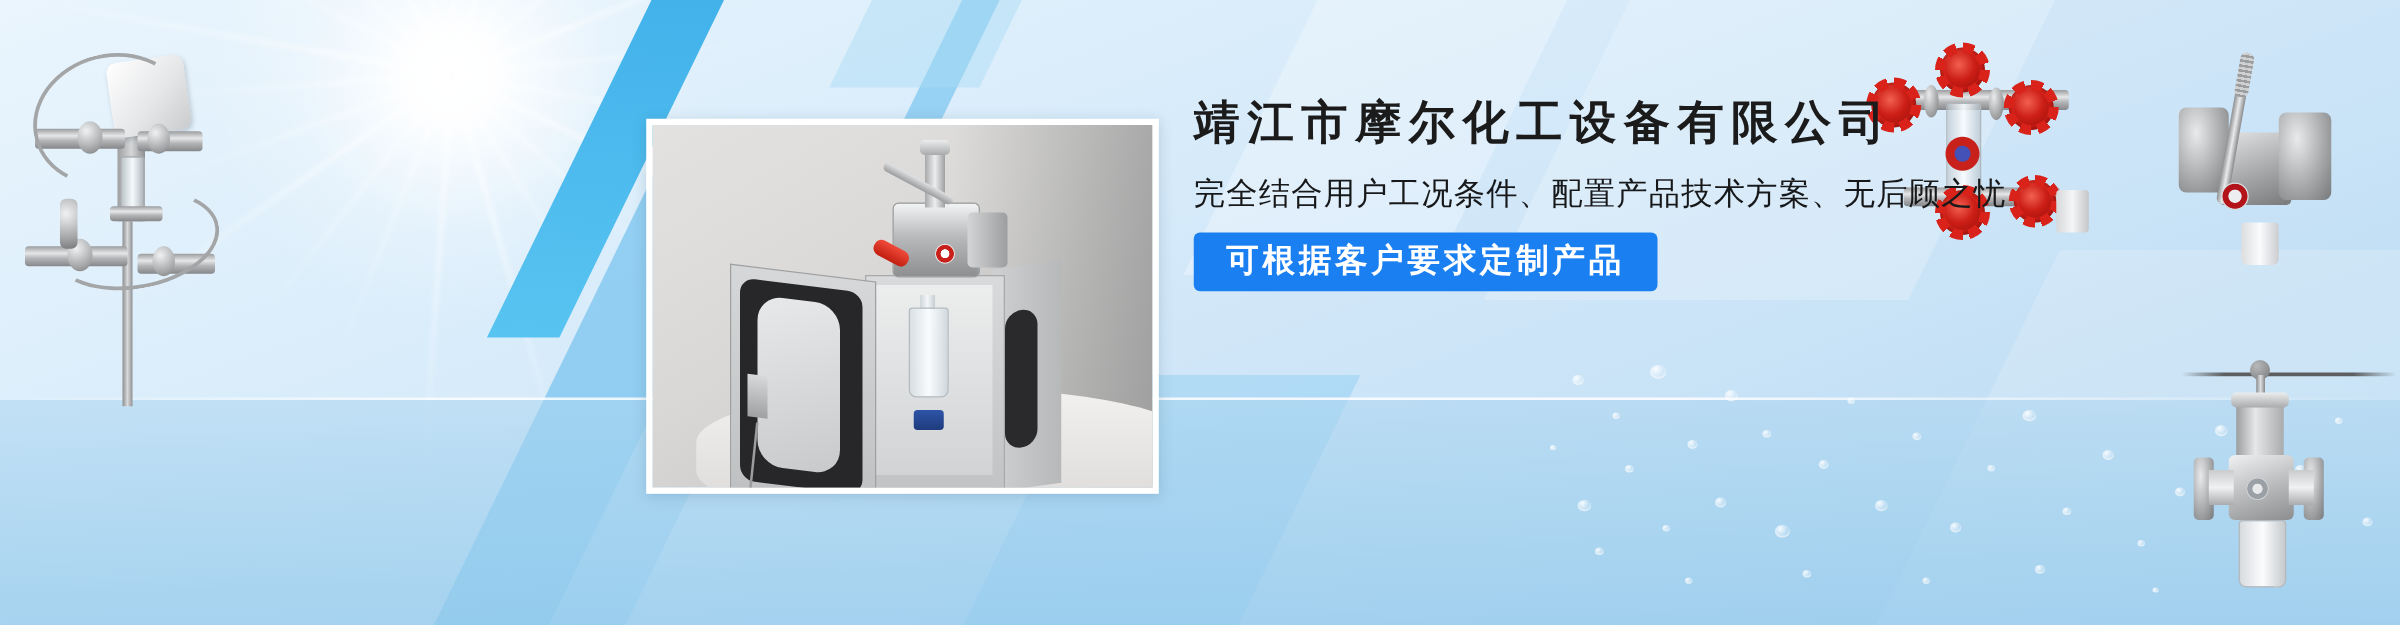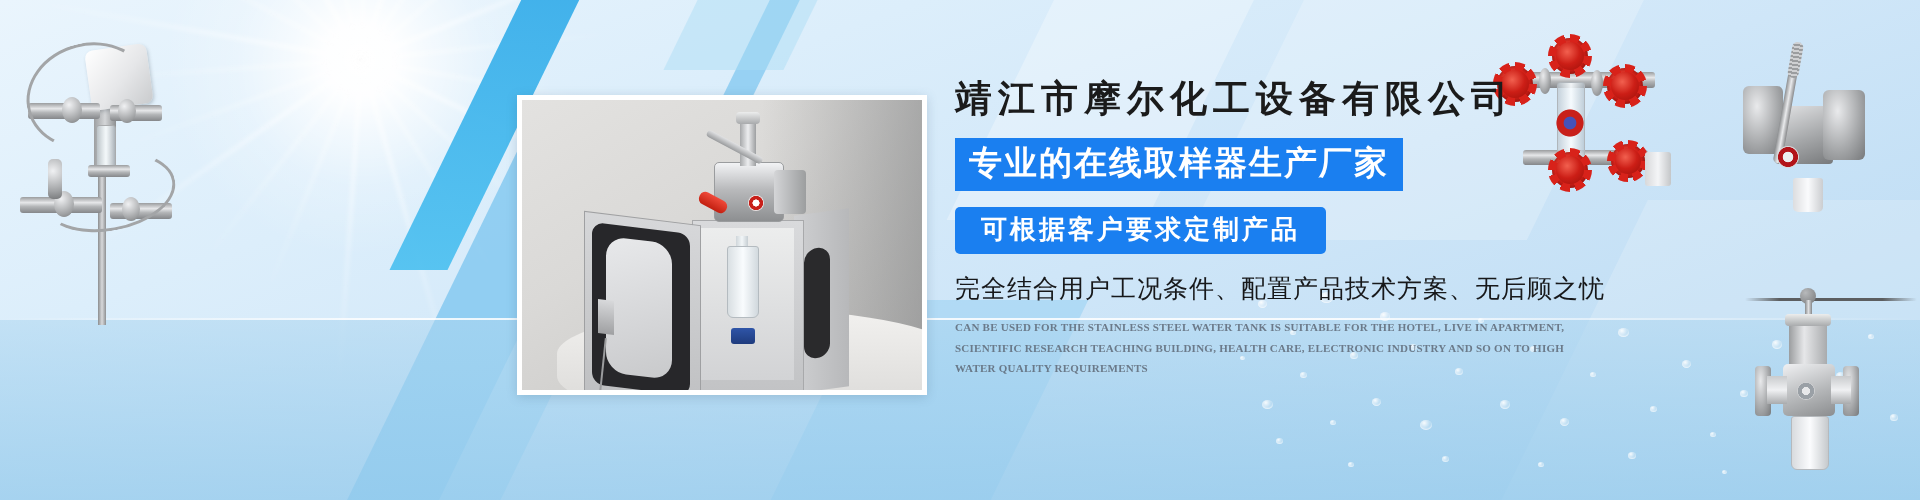--- a/index.html
+++ b/index.html
@@ -388,22 +388,20 @@
                 background:radial-gradient(circle,#e7e8ea 30%,#9aa0a6 34%,#9aa0a6 62%,#cfd0d2 66%);"></div>
     <div style="position:absolute;left:46px;top:138px;width:36px;height:52px;border-radius:3px 3px 6px 6px;
                 background:linear-gradient(90deg,#d8dbde,#fbfcfe,#c6cacd);border:1px solid #b5b9bd;"></div>
   </div>
 
 
   <div class="textblock">
 
     <h1 id="company-title">靖江市摩尔化工设备有限公司</h1>
 
-    <div><span id="tagline-primary">专业的在线取样器生产厂家</span></div>
+
+    <div id="tagline-secondary">完全结合用户工况条件、配置产品技术方案、无后顾之忧</div>
 
     <div><span id="custom-badge">可根据客户要求定制产品</span></div>
 
-    <div id="tagline-secondary">完全结合用户工况条件、配置产品技术方案、无后顾之忧</div>
-
-    <p id="english-desc">CAN BE USED FOR THE STAINLESS STEEL WATER TANK IS SUITABLE FOR THE HOTEL, LIVE IN APARTMENT, SCIENTIFIC RESEARCH TEACHING BUILDING, HEALTH CARE, ELECTRONIC INDUSTRY AND SO ON TO HIGH WATER QUALITY REQUIREMENTS</p>
   </div>
 
 </div>
 
 </body></html>

